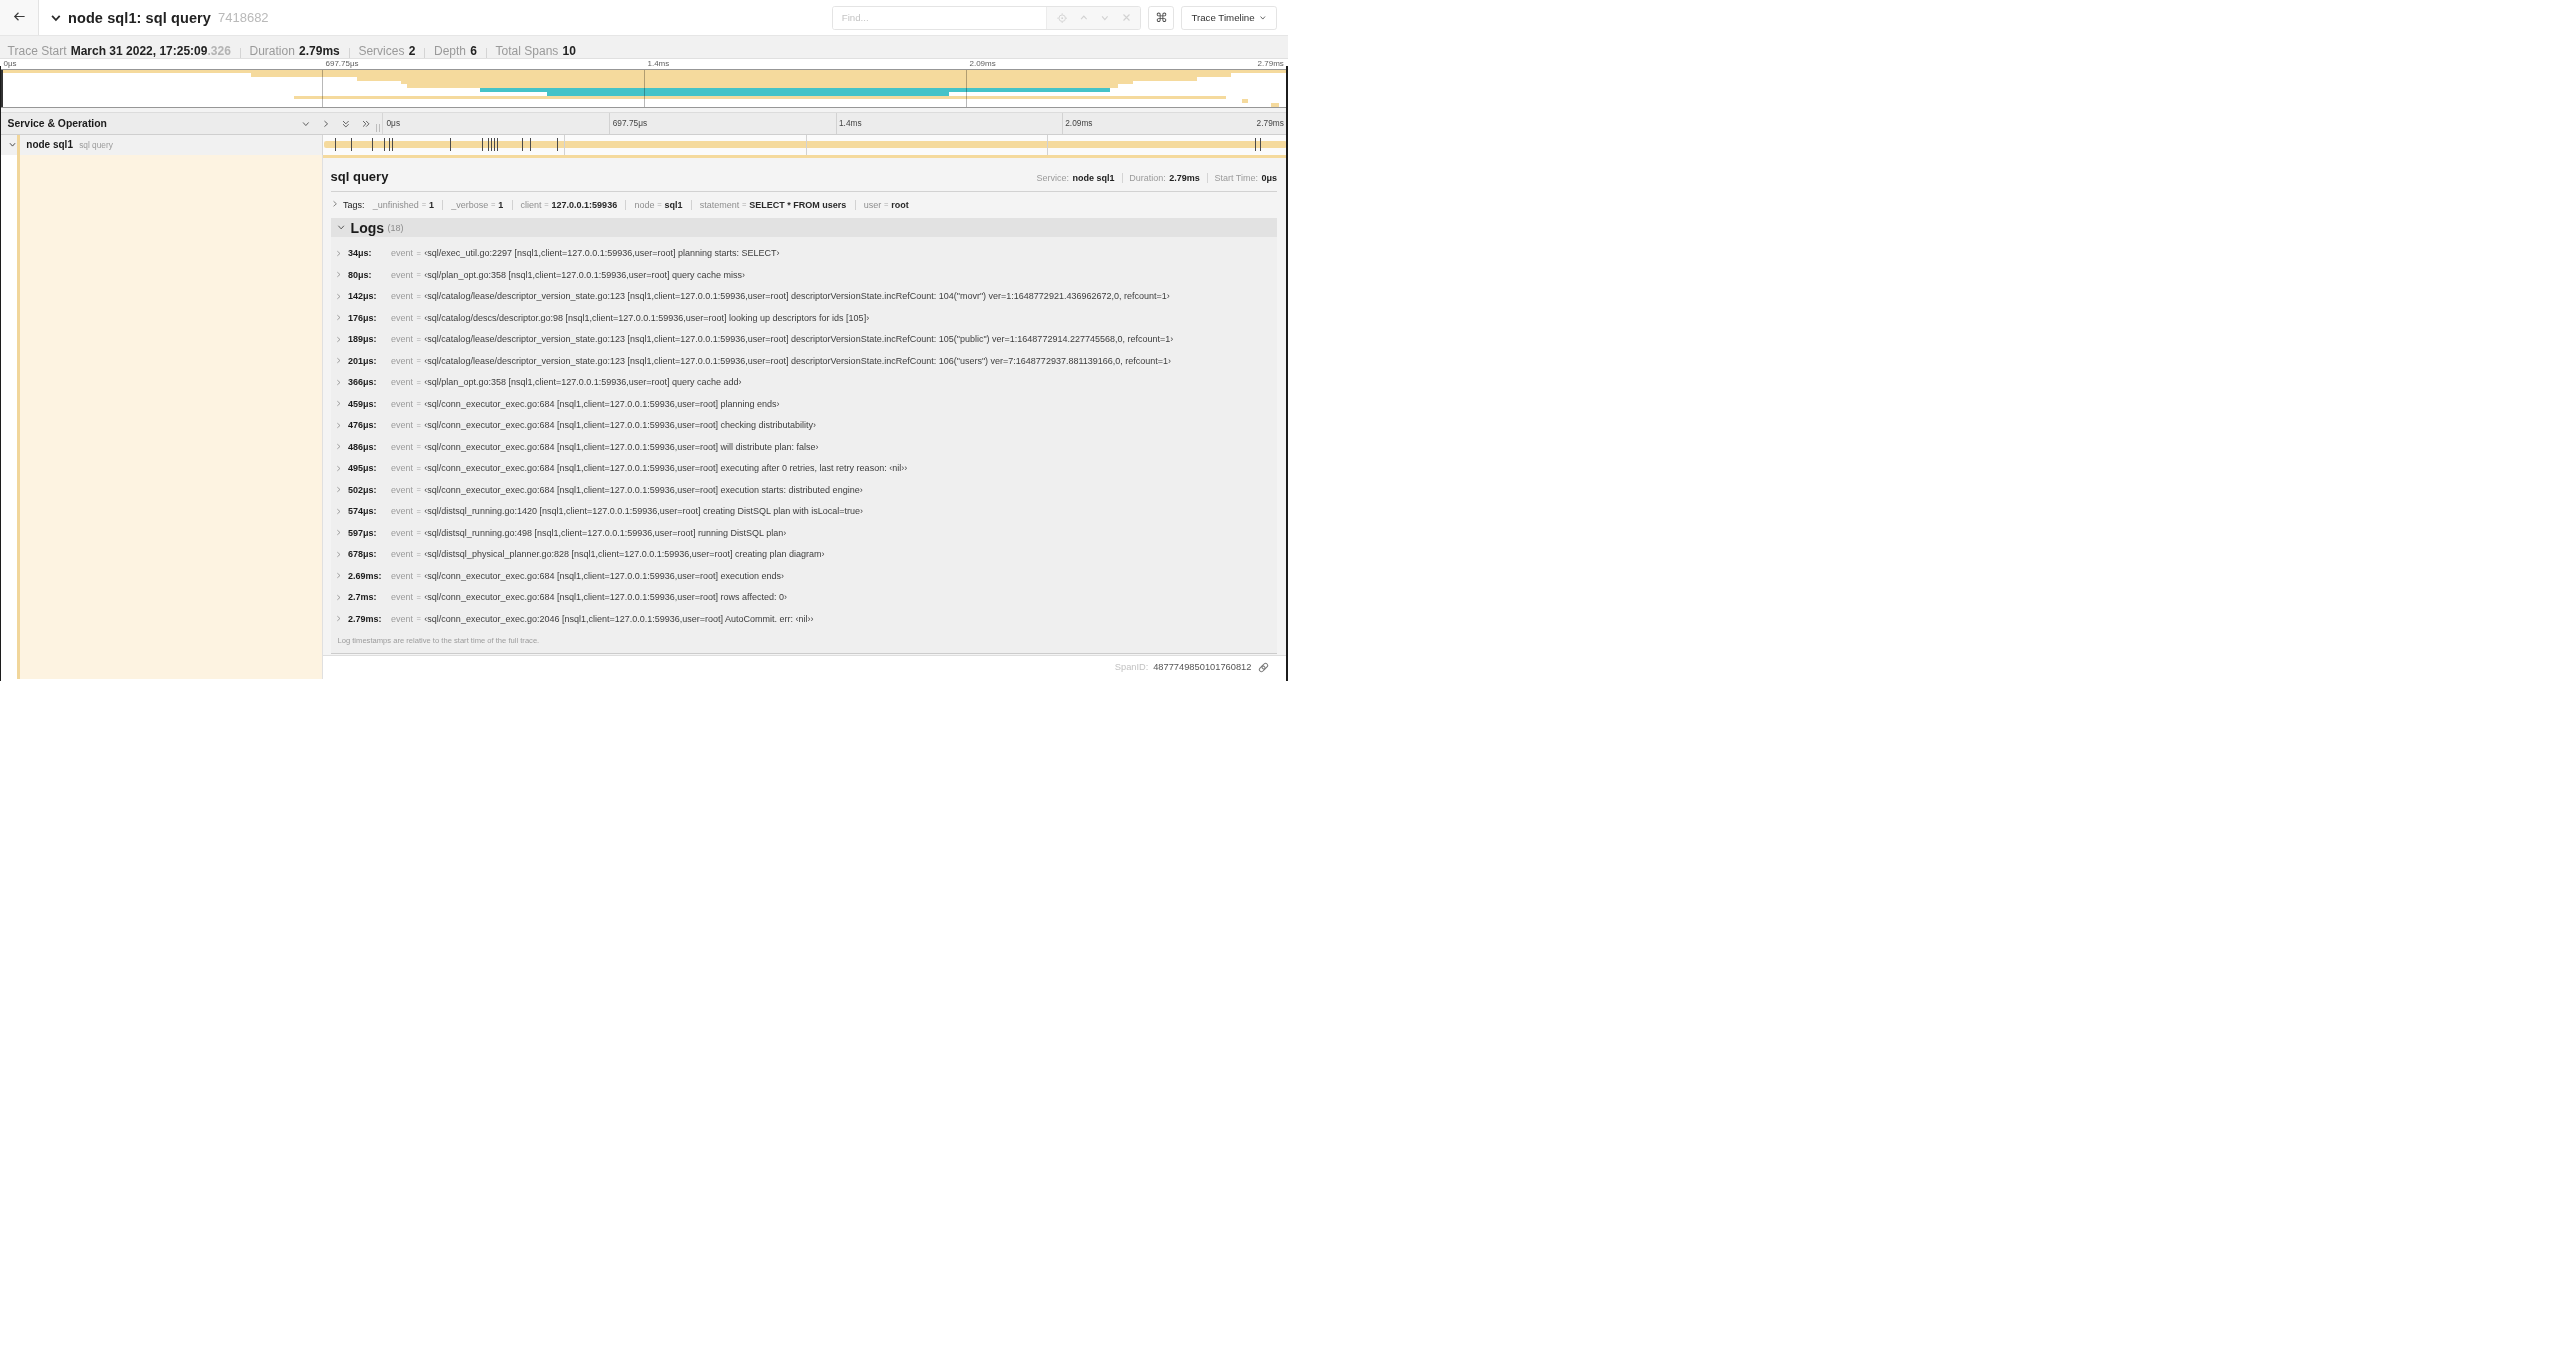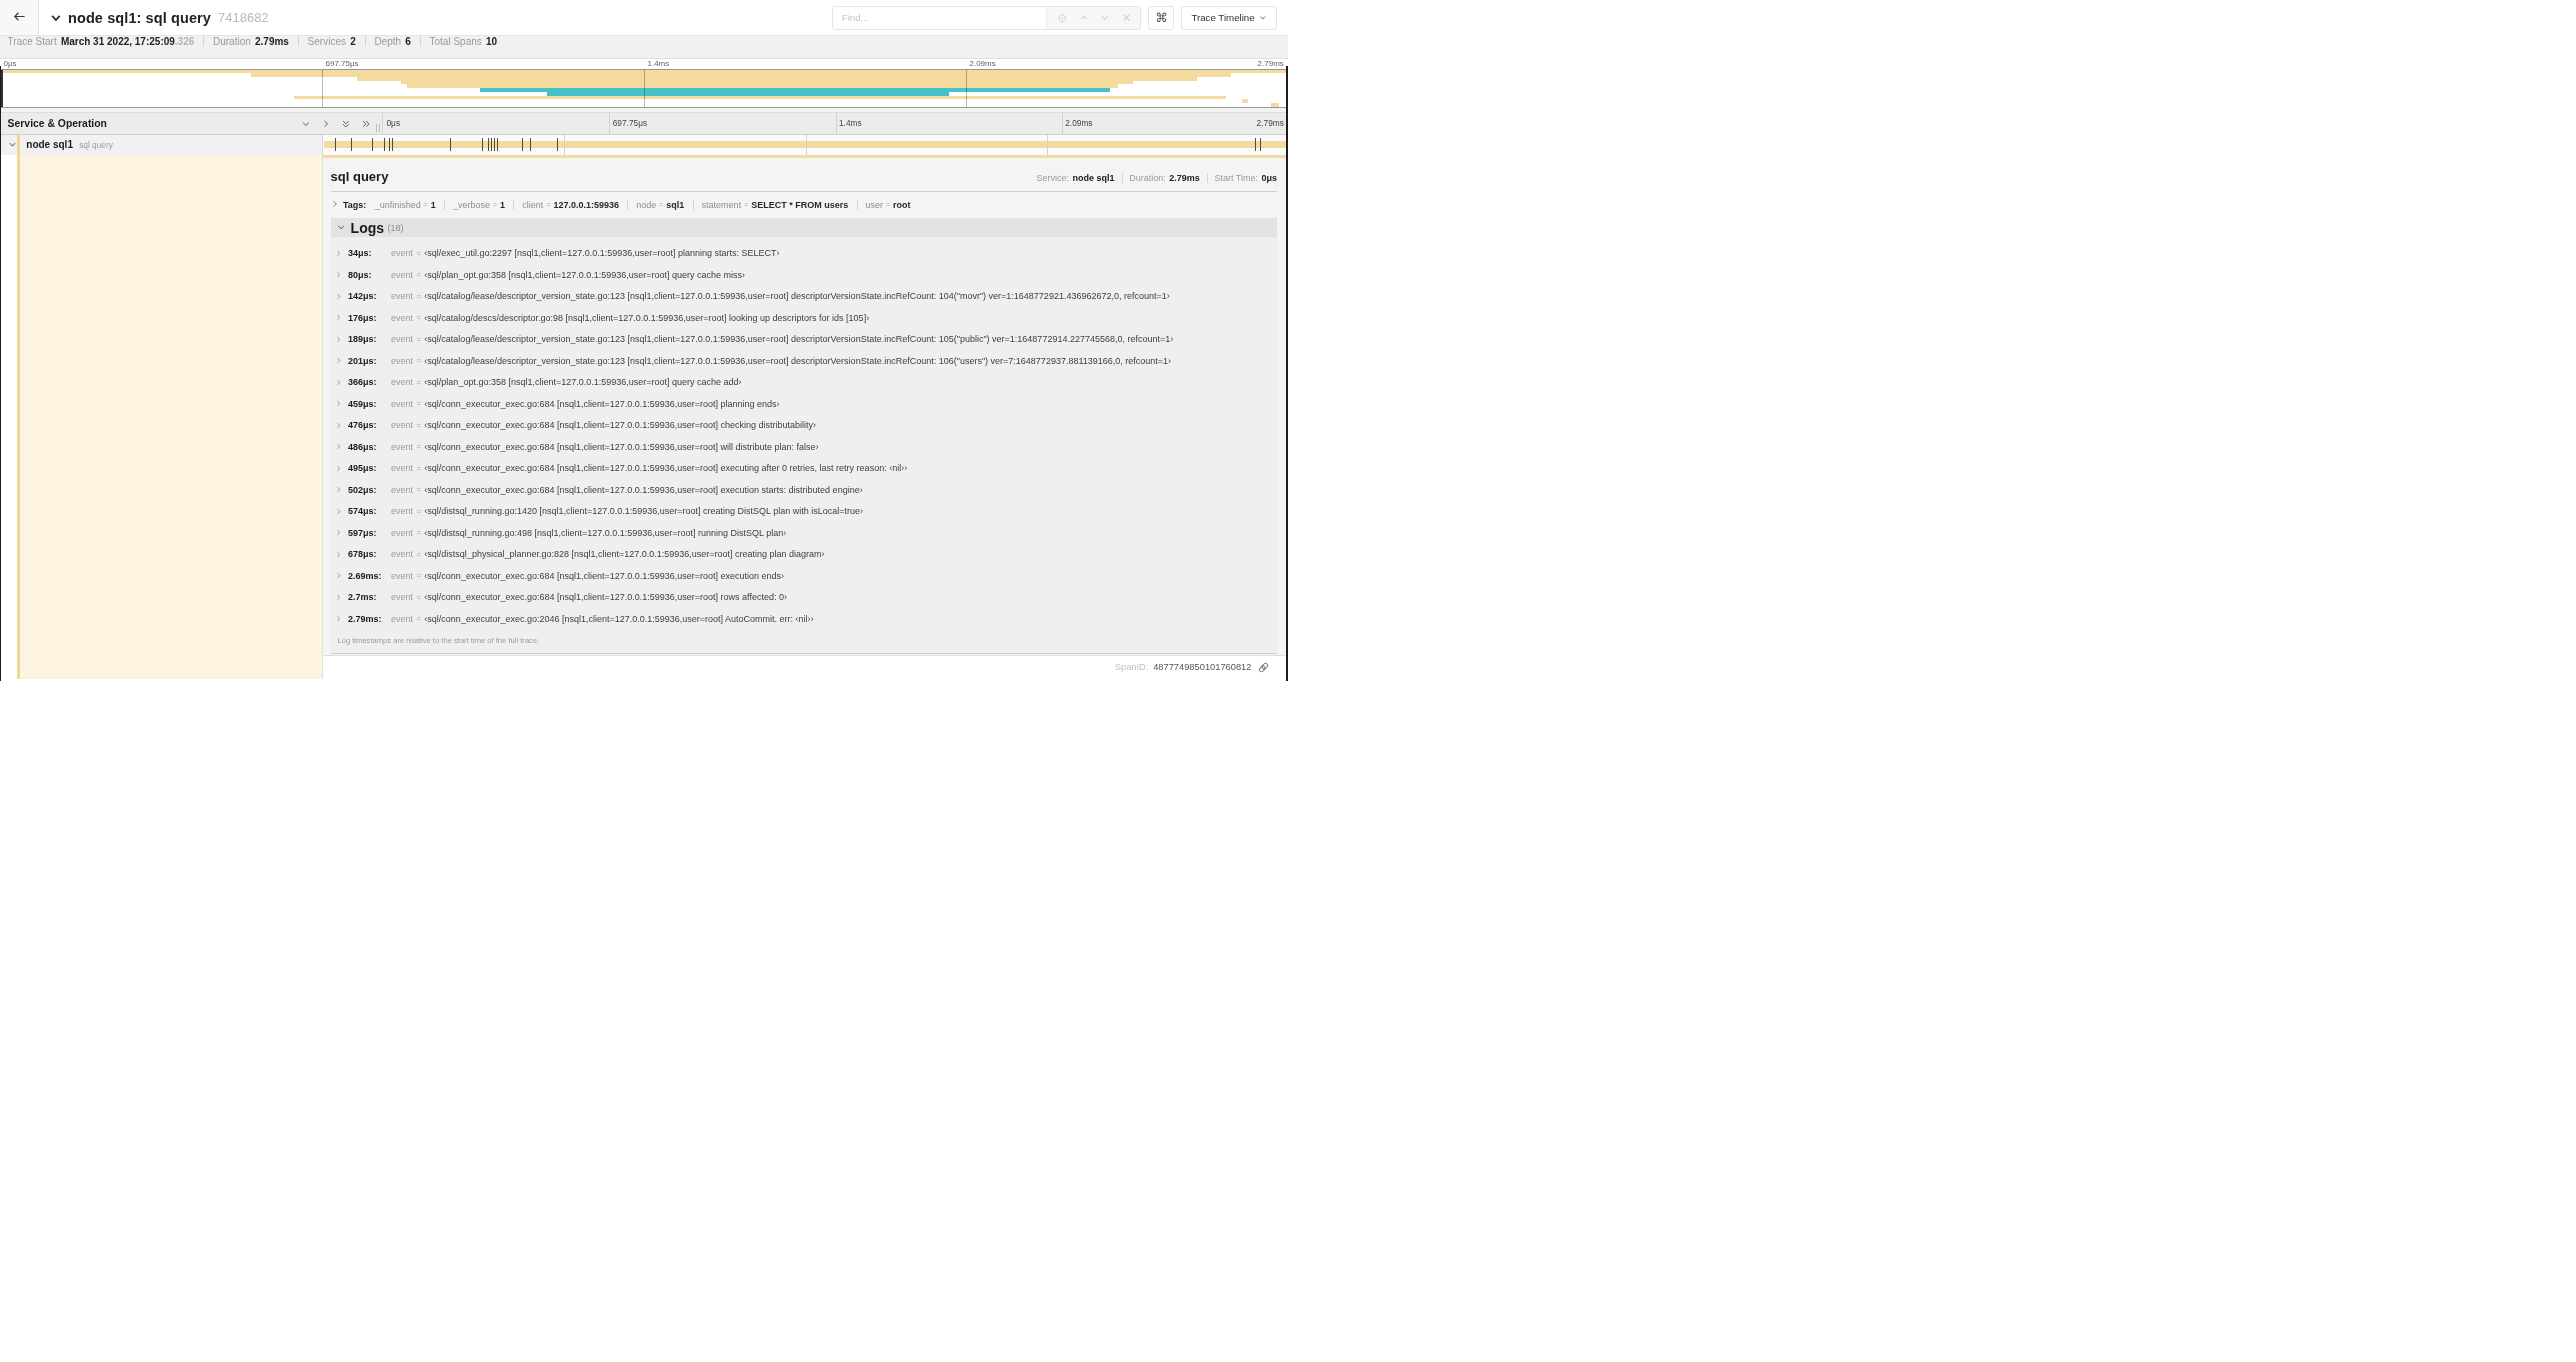--- a/index.html
+++ b/index.html
@@ -16,21 +16,21 @@
   .topbar-right { position:absolute; right:11px; top:6.2px; display:flex; align-items:center; gap:7px; }
   .find-group { display:flex; width:309px; height:23.5px; border:0.7px solid #e4e4e4; border-radius:2.8px; overflow:hidden; background:#fff; }
   .find-input { flex:1; border:none; outline:none; padding:0 8.3px; font-size:9.7px; color:#444; font-family:inherit; }
   .find-input::placeholder { color:#c4c4c4; }
   .find-btns { display:flex; align-items:center; gap:11.8px; background:#f7f7f7; border-left:0.7px solid #ececec; padding:0 9.7px; }
   .find-btns .fbtn { display:flex; align-items:center; cursor:default; }
   .sq-btn { height:23.5px; min-width:26px; border:0.7px solid #e4e4e4; border-radius:2.8px; background:#fff; font-size:12.5px; color:#4a4a4a; cursor:pointer; display:flex; align-items:center; justify-content:center; font-family:inherit; }
   .view-btn { height:23.5px; border:0.7px solid #e4e4e4; border-radius:2.8px; background:#fff; font-size:9.7px; color:#333; padding:0 9px; display:flex; align-items:center; gap:4.8px; cursor:pointer; font-family:inherit; }
 
   
-  .infobar { height:23px; background:#f1f1f1; border-bottom:0.7px solid #e0e0e0; display:flex; align-items:flex-start; padding-left:7.6px; font-size:10px; }
+  .infobar { height:23px; background:#f1f1f1; border-bottom:0.7px solid #e0e0e0; display:flex; align-items:flex-end; padding-left:7.6px; font-size:12px; }
   .infobar .lbl { color:#9a9a9a; margin-right:4.2px; }
   .infobar .val { color:#222; font-weight:700; }
   .infobar .sfx { color:#b3b3b3; font-weight:700; }
   .vdiv { width:0.7px; height:10.4px; background:#d4d4d4; margin:0 9px; }
 
   
   .mm-labels { position:relative; height:9.7px; font-size:8px; color:#5f5f5f; }
   .tick-label { position:absolute; top:0; white-space:nowrap; }
   .mm-canvas { position:relative; height:39px; border-top:1.4px solid #979797; border-bottom:1.4px solid #979797; background:#fff; cursor:crosshair; }
   .mm-span { position:absolute; }
@@ -74,21 +74,21 @@
   .tan-strip { height:3.5px; background:#f5da9d; }
   .panel { height:498px; background:#f4f4f4; padding:0 11px 0 7.6px; overflow:hidden; border-bottom:0.7px solid #dedede; }
   .detail-head { display:flex; align-items:baseline; margin-top:10.4px; }
   .detail-title { font-size:13px; font-weight:700; color:#1a1a1a; }
   .detail-meta { margin-left:auto; display:flex; align-items:center; font-size:9px; }
   .detail-meta .lbl { color:#9a9a9a; margin-right:3.5px; }
   .detail-meta .val { color:#222; font-weight:700; }
   .detail-meta .vdiv { margin:0 7px; }
   .h-divider { height:0.7px; background:#d2d2d2; margin-top:7.6px; }
   .tags-row { display:flex; align-items:center; margin-top:7.6px; font-size:9px; cursor:pointer; }
-  .tags-label { font-weight:700; color:#1b1b1b; margin-left:4.8px; }
+  .tags-label { font-weight:400; color:#1b1b1b; margin-left:4.8px; }
   .tag-item { display:flex; align-items:center; }
   .tag-key { color:#8e8e8e; margin-left:8.3px; }
   .tag-eq { color:#aaa; margin:0 2.8px; font-size:7.6px; }
   .tag-val { color:#2a2a2a; font-weight:600; }
   .tag-div { width:0.7px; height:10.4px; background:#d2d2d2; margin-left:8.3px; }
   .logs-block { margin-top:8.3px; border-bottom:0.7px solid #ccc; }
   .logs-head { height:18.7px; background:#e2e2e2; display:flex; align-items:center; padding-left:6.2px; cursor:pointer; }
   .logs-label { font-size:14px; font-weight:700; color:#1b1b1b; margin-left:5.5px; }
   .logs-count { font-size:9px; color:#8c8c8c; margin-left:3.5px; }
   .logs-body { background:#efefef; padding:5.5px 0 1.4px 4.8px; }

